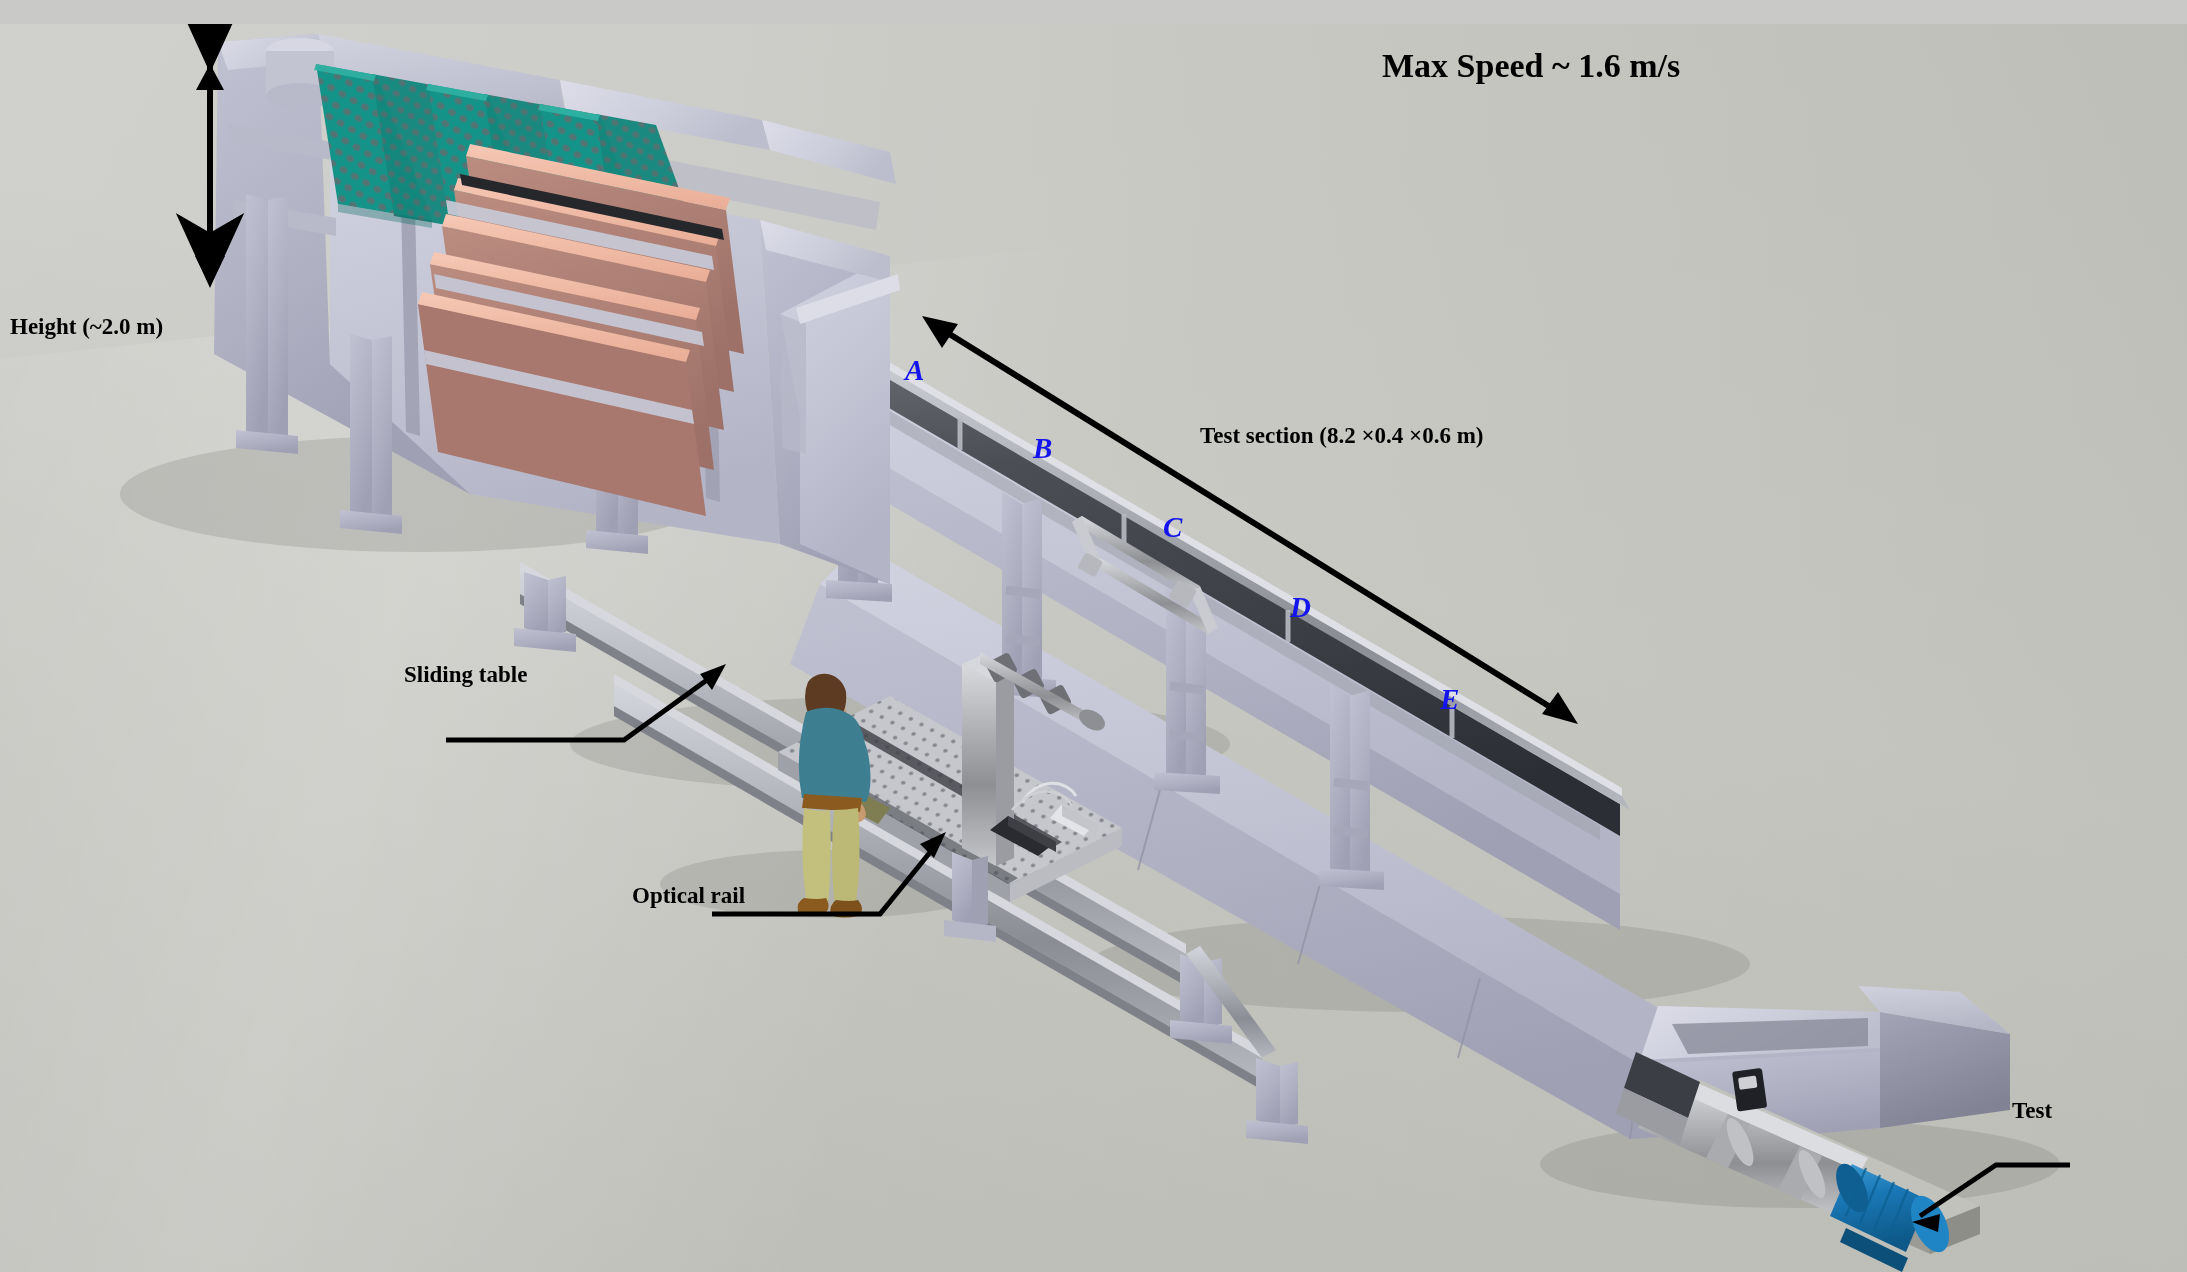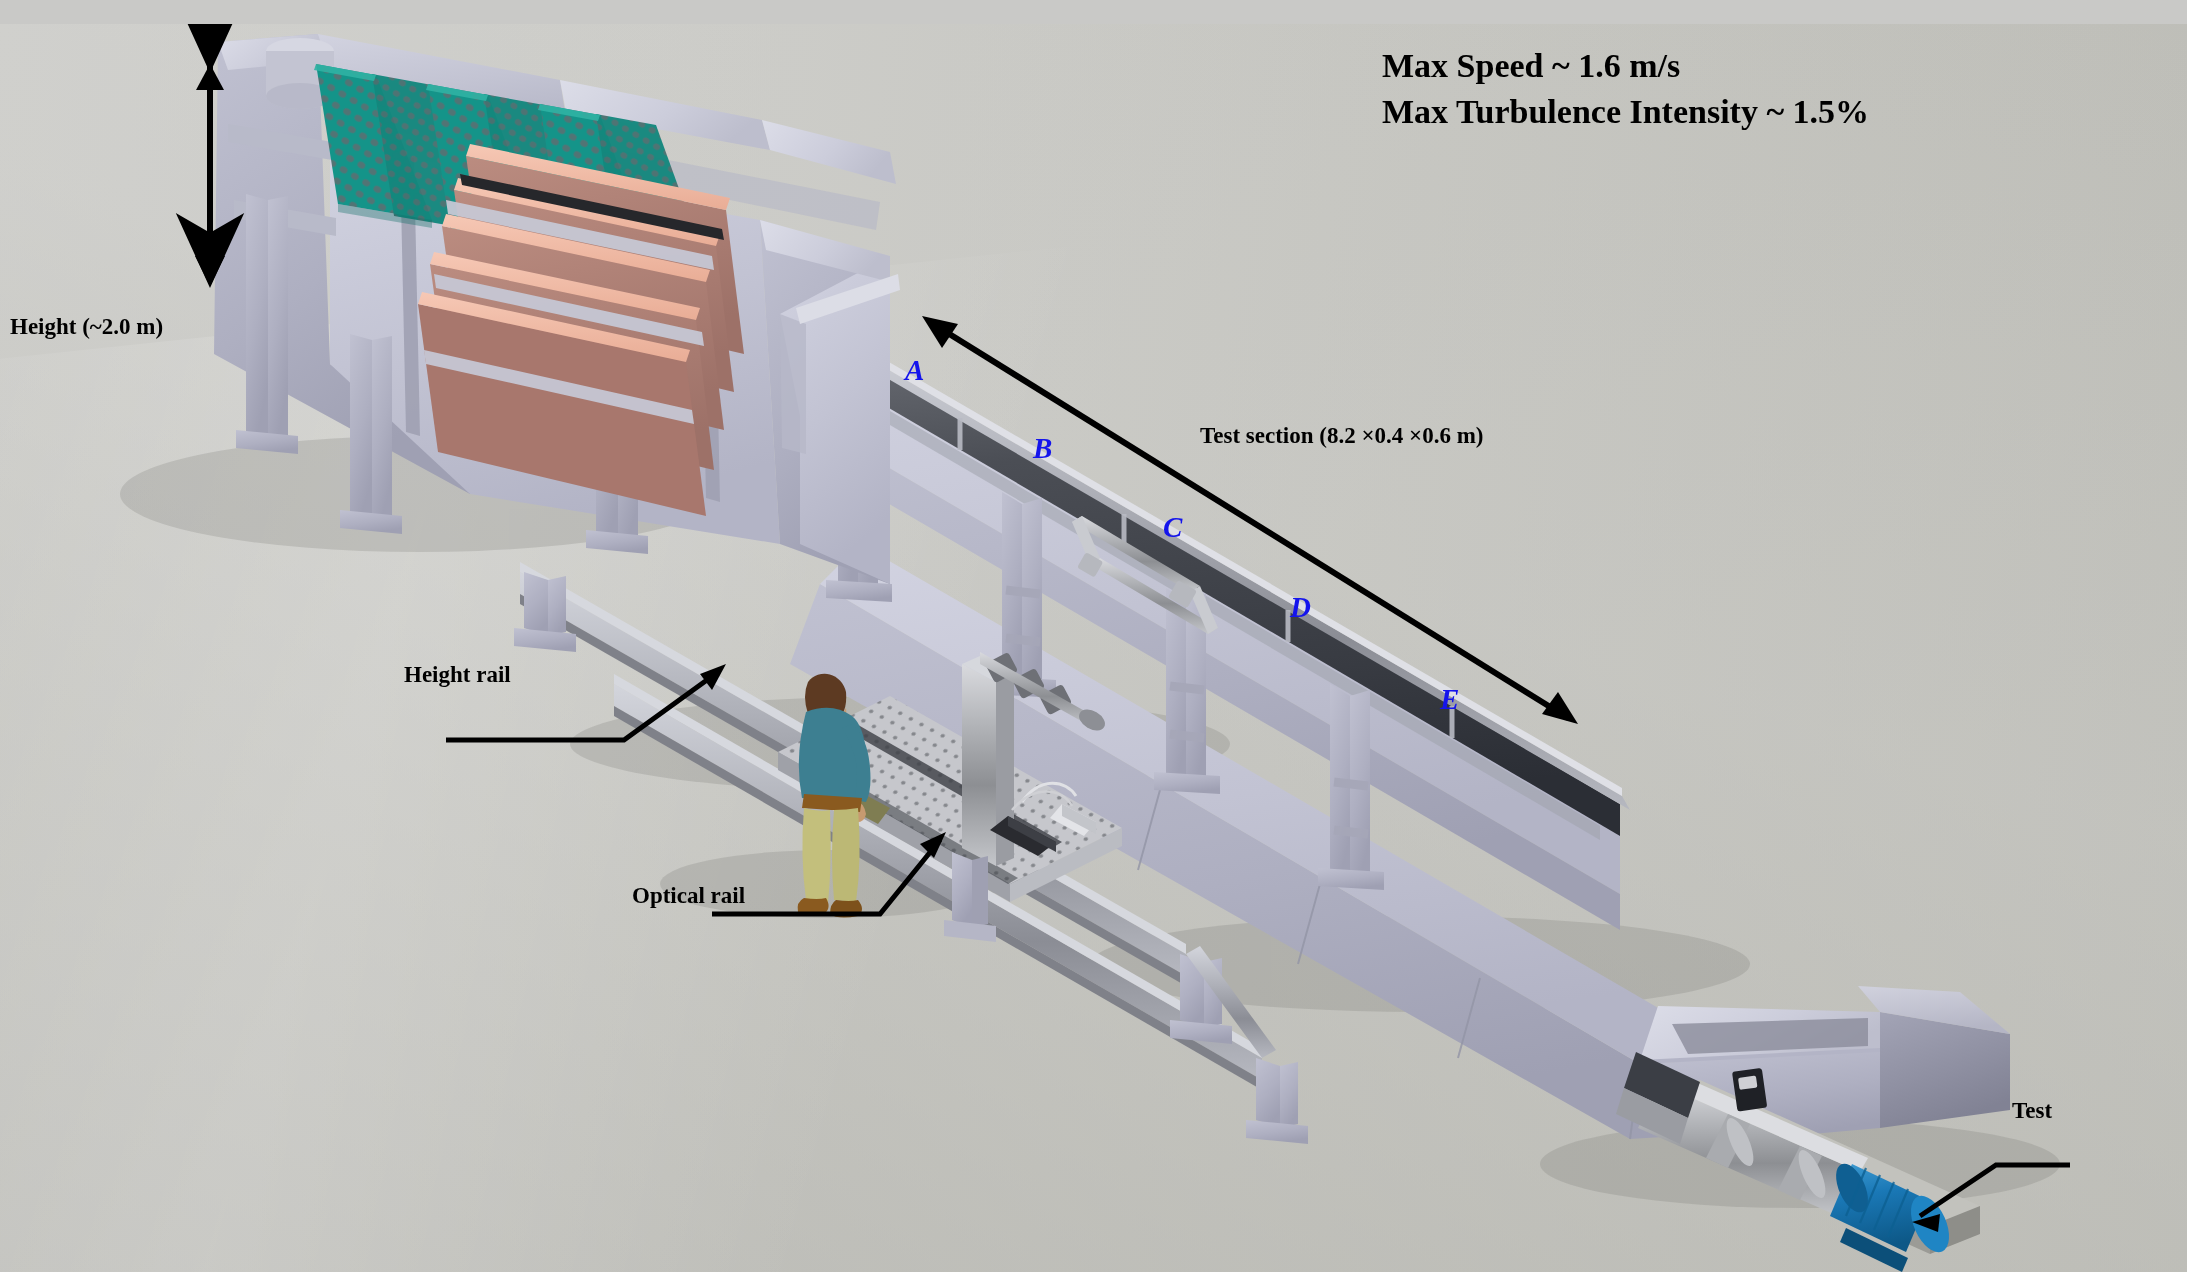--- a/index.html
+++ b/index.html
@@ -458,27 +458,26 @@
 
       <path d="M712,890 L880,890 L940,816" stroke-width="5"></path>
       <path d="M946,808 L920,820 L934,834 Z" fill="#000" stroke="none"></path>
 
       <path d="M2070,1141 L1996,1141 L1920,1192" stroke-width="5"></path>
       <path d="M1912,1198 L1940,1190 L1938,1208 Z" fill="#000" stroke="none"></path>
     </g>
   </svg>
 
   <div class="lbl big" style="left:1382px;top:24px;">Max Speed ~ 1.6 m/s</div>
-  <div class="lbl big" style="left:1382px;top:70px;">Max Turbulence Intensity ~ 1.5%</div>
 
   <div class="lbl mid" style="left:10px;top:291px;">Height (~2.0 m)</div>
 
   <div class="lbl mid" style="left:1200px;top:400px;text-align:center;">Test section (8.2 ×0.4 ×0.6 m)</div>
 
-  <div class="lbl mid" style="left:404px;top:639px;">Height rail</div>
+  <div class="lbl mid" style="left:404px;top:639px;">Sliding table</div>
 
   <div class="lbl mid" style="left:632px;top:860px;">Optical rail</div>
 
   <div class="lbl mid" style="left:2012px;top:1075px;">Test</div>
 
   <div id="stations">
       <div class="bluelbl" style="left: 905px; top: 330px; color: rgb(20, 20, 236);">A</div>
       <div class="bluelbl" style="left: 1033px; top: 408px; color: rgb(20, 20, 236);">B</div>
       <div class="bluelbl" style="left: 1163px; top: 487px; color: rgb(20, 20, 236);">C</div>
       <div class="bluelbl" style="left: 1290px; top: 567px; color: rgb(20, 20, 236);">D</div>

